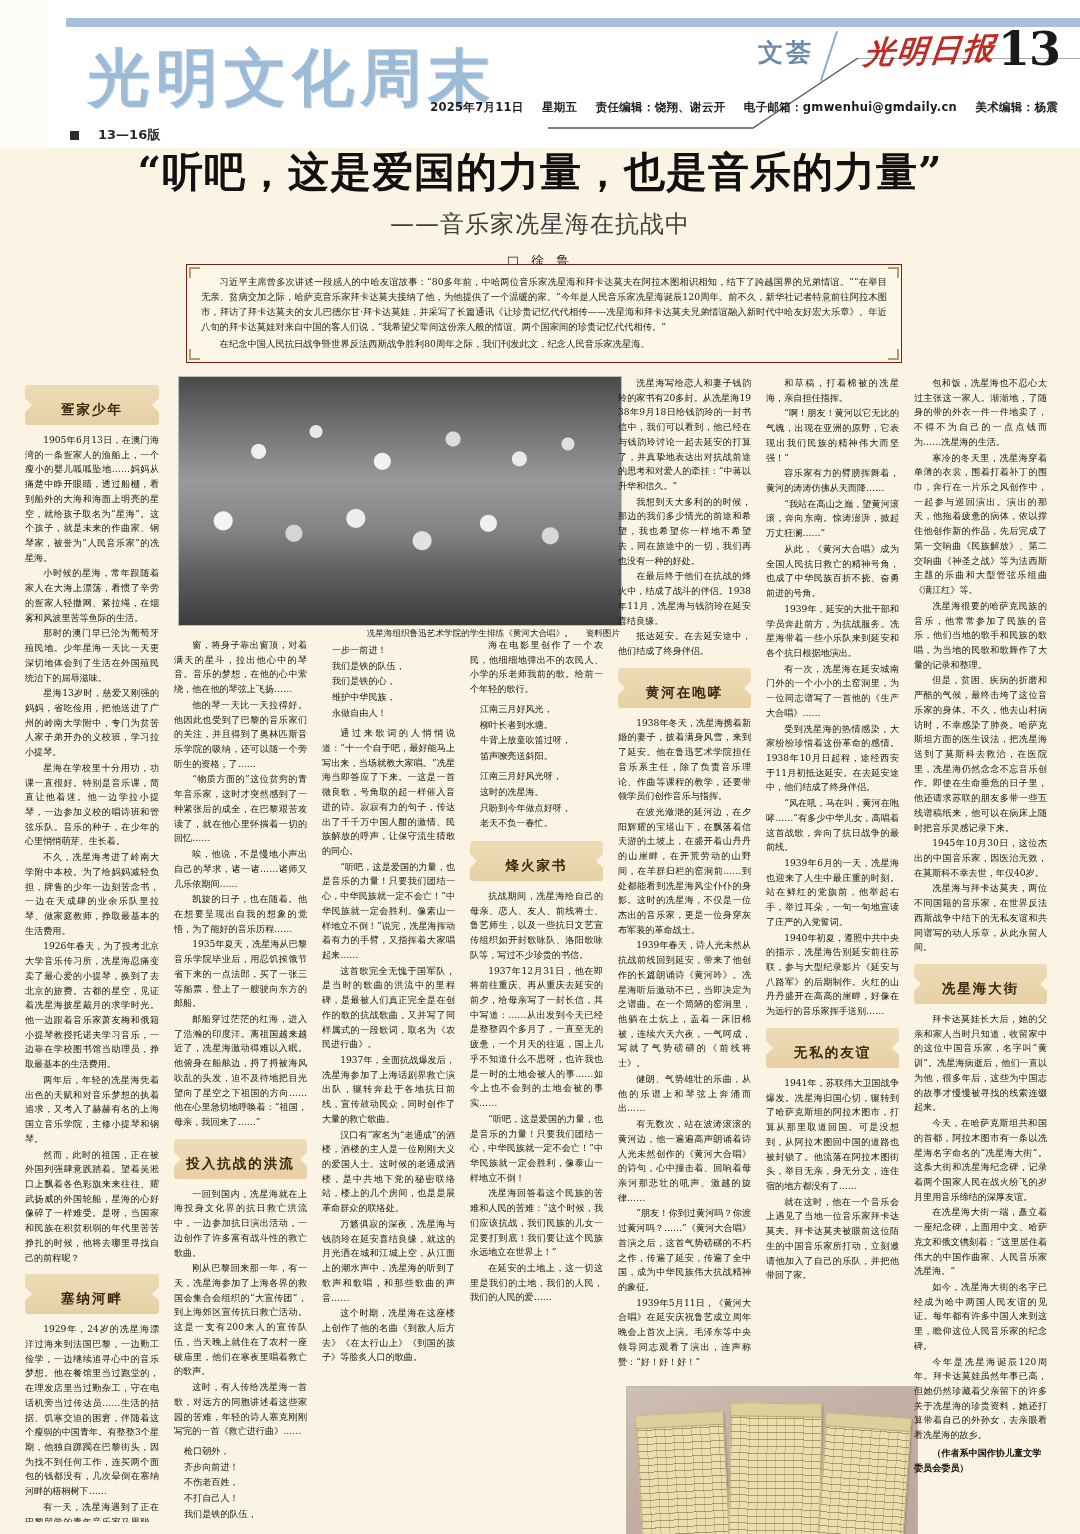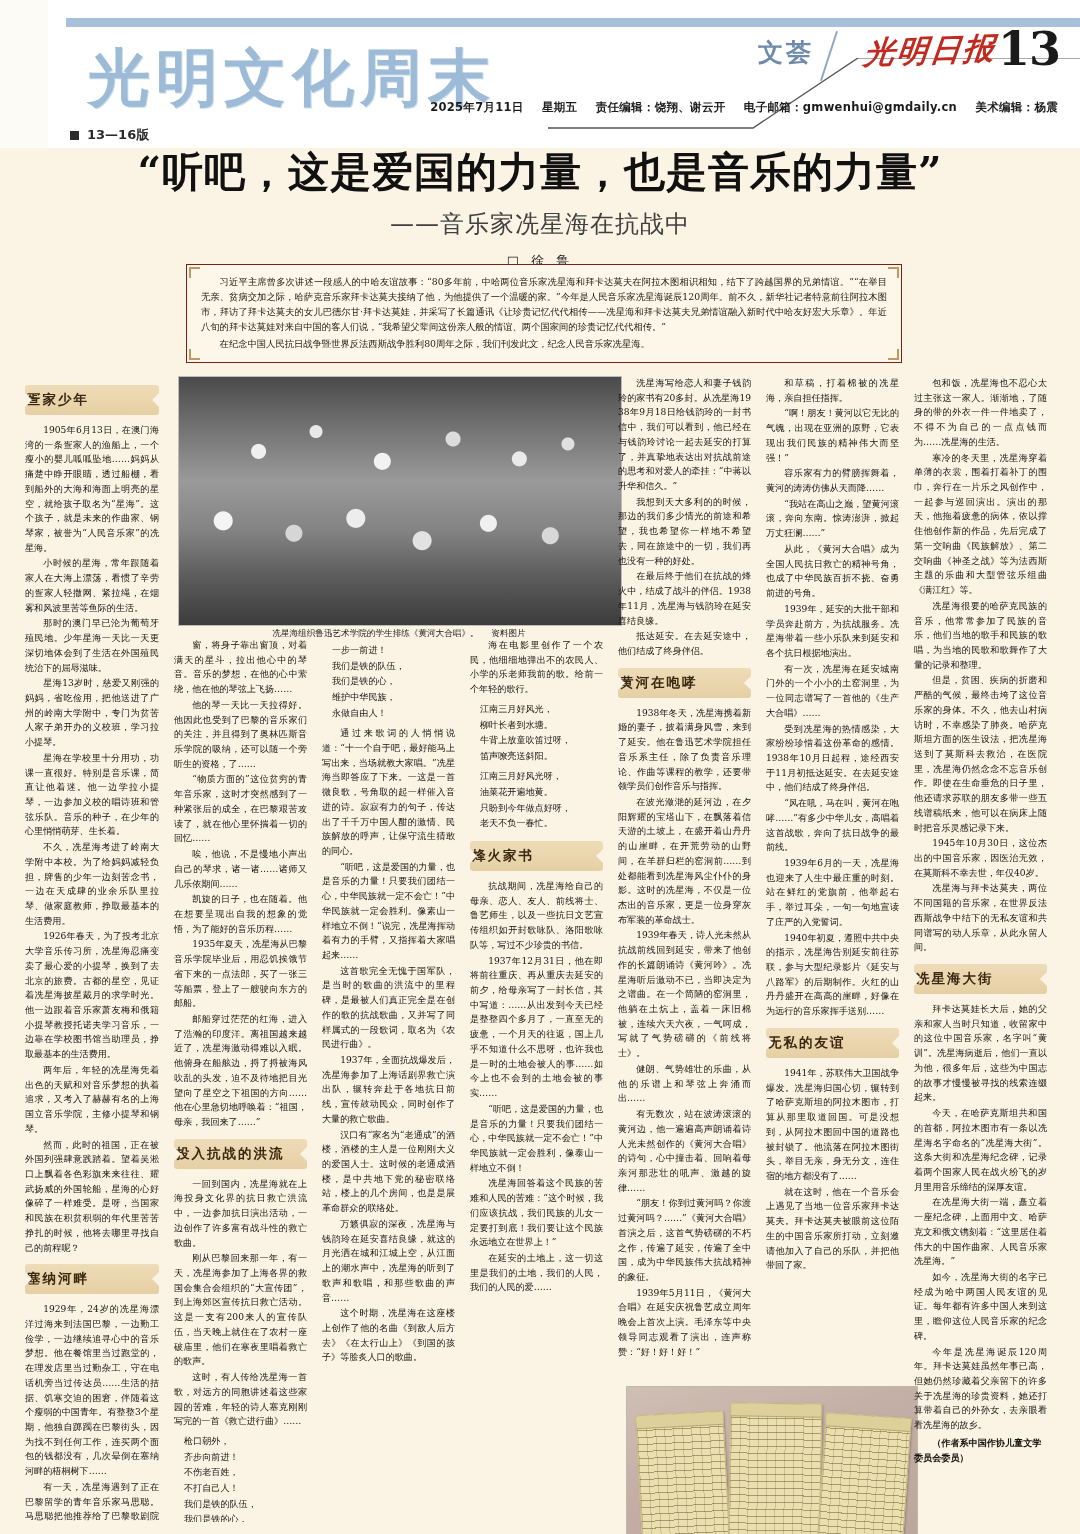--- a/index.html
+++ b/index.html
@@ -49,21 +49,21 @@
     width: 560px; height: 86px;
     pointer-events: none;
   }
   .pages-tag {
     position: absolute;
     left: 22px; top: 126px;
     font-size: 13px;
     font-weight: bold;
     color: #2a2a2a;
     letter-spacing: 0px;
-    display: flex; align-items: center; gap: 8px;
+    display: flex; align-items: center; gap: 19px;
   }
   .pages-tag .sq {
     width: 9px; height: 9px; background: #2b2b2b; display: inline-block;
   }
   .section-name {
     position: absolute;
     right: 266px; top: 36px;
     font-family: "DejaVu Serif", "Liberation Serif", serif;
     font-weight: bold;
     font-size: 25px;
@@ -186,22 +186,22 @@
     overflow: hidden;
   }
   .col + .col { border-left: 1px solid transparent; }
 
   .sec-head {
     background: linear-gradient(#eedcb8, #e6cfa4);
     color: #3a2710;
     font-family: Liberation Serif, serif;
     font-weight: bold;
     font-size: 13.5px;
-    text-align: left;
-    padding: 6px 2px 6px 2px;
+    text-align: center;
+    padding: 16px 2px 6px 2px;
     margin: 9px 0 8px 0;
     letter-spacing: 2px;
     border-radius: 3px;
     position: relative;
   }
   .sec-head::before, .sec-head::after {
     content: "";
     position: absolute;
     top: 50%; transform: translateY(-50%);
     border-style: solid;
@@ -262,21 +262,21 @@
       linear-gradient(180deg, #4a4a4a 0%, #6e6e6e 18%, #9a9a9a 42%,
                       #838383 62%, #5d5d5d 80%, #3c3c3c 100%);
   }
   .photo-caption {
     position: absolute;
     left: 178px; top: 478px;
     width: 442px;
     font-family: "DejaVu Serif", "Liberation Serif", serif;
     font-size: 8.6px;
     color: #1c1c1c;
-    text-align: center;
+    text-align: right;
     padding-top: 2px;
   }
   .photo-caption .src { margin-left: 10px; }
 
   .photo-doc {
     position: absolute;
     left: 626px; top: 1238px;
     width: 290px; height: 196px;
     background: linear-gradient(160deg, #cfbfb4 0%, #c3ada4 40%, #b9a49c 100%);
     border: 1px solid #bba;
@@ -440,21 +440,21 @@
         <div class="col" style="padding-top: 262px;">
           <p class="para">海在电影里创作了一个农民，他细细地弹出不的农民人、小学的乐老师我前的歌。给前一个年轻的歌行。</p>
           <div class="verse">
             <div>江南三月好风光，</div>
             <div>柳叶长者到水塘。</div>
             <div>牛背上放童吹笛过呀，</div>
             <div>笛声嘹亮送斜阳。</div>
           </div>
           <div class="verse">
             <div>江南三月好风光呀，</div>
-            <div>油菜花开遍地黄。</div>
+            <div>这时的冼星海。</div>
             <div>只盼到今年做点好呀，</div>
             <div>老天不负一春忙。</div>
           </div>
           <div class="sec-head">烽火家书</div>
           <p class="para">抗战期间，冼星海给自己的母亲、恋人、友人、前线将士、鲁艺师生，以及一些抗日文艺宣传组织如开封歌咏队、洛阳歌咏队等，写过不少珍贵的书信。</p>
           <p class="para">1937年12月31日，他在即将前往重庆、再从重庆去延安的前夕，给母亲写了一封长信，其中写道：……从出发到今天已经是整整四个多月了，一直至无的疲惫，一个月天的往返，国上几乎不知道什么不思呀，也许我也是一时的土地会被人的事……如今上也不会到的土地会被的事实……</p>
           <p class="para">“听吧，这是爱国的力量，也是音乐的力量！只要我们团结一心，中华民族就一定不会亡！”中华民族就一定会胜利，像泰山一样地立不倒！</p>
           <p class="para">冼星海回答着这个民族的苦难和人民的苦难：“这个时候，我们应该抗战，我们民族的儿女一定要打到底！我们要让这个民族永远地立在世界上！”</p>
           <p class="para">在延安的土地上，这一切这里是我们的土地，我们的人民，我们的人民的爱……</p>
         </div>

